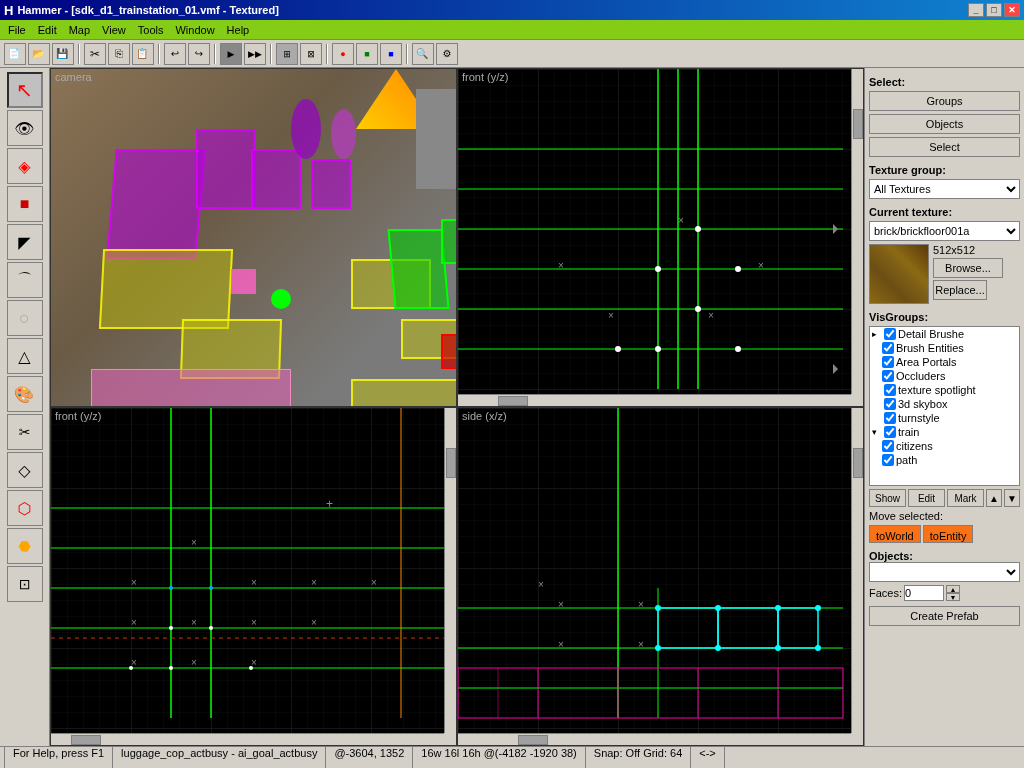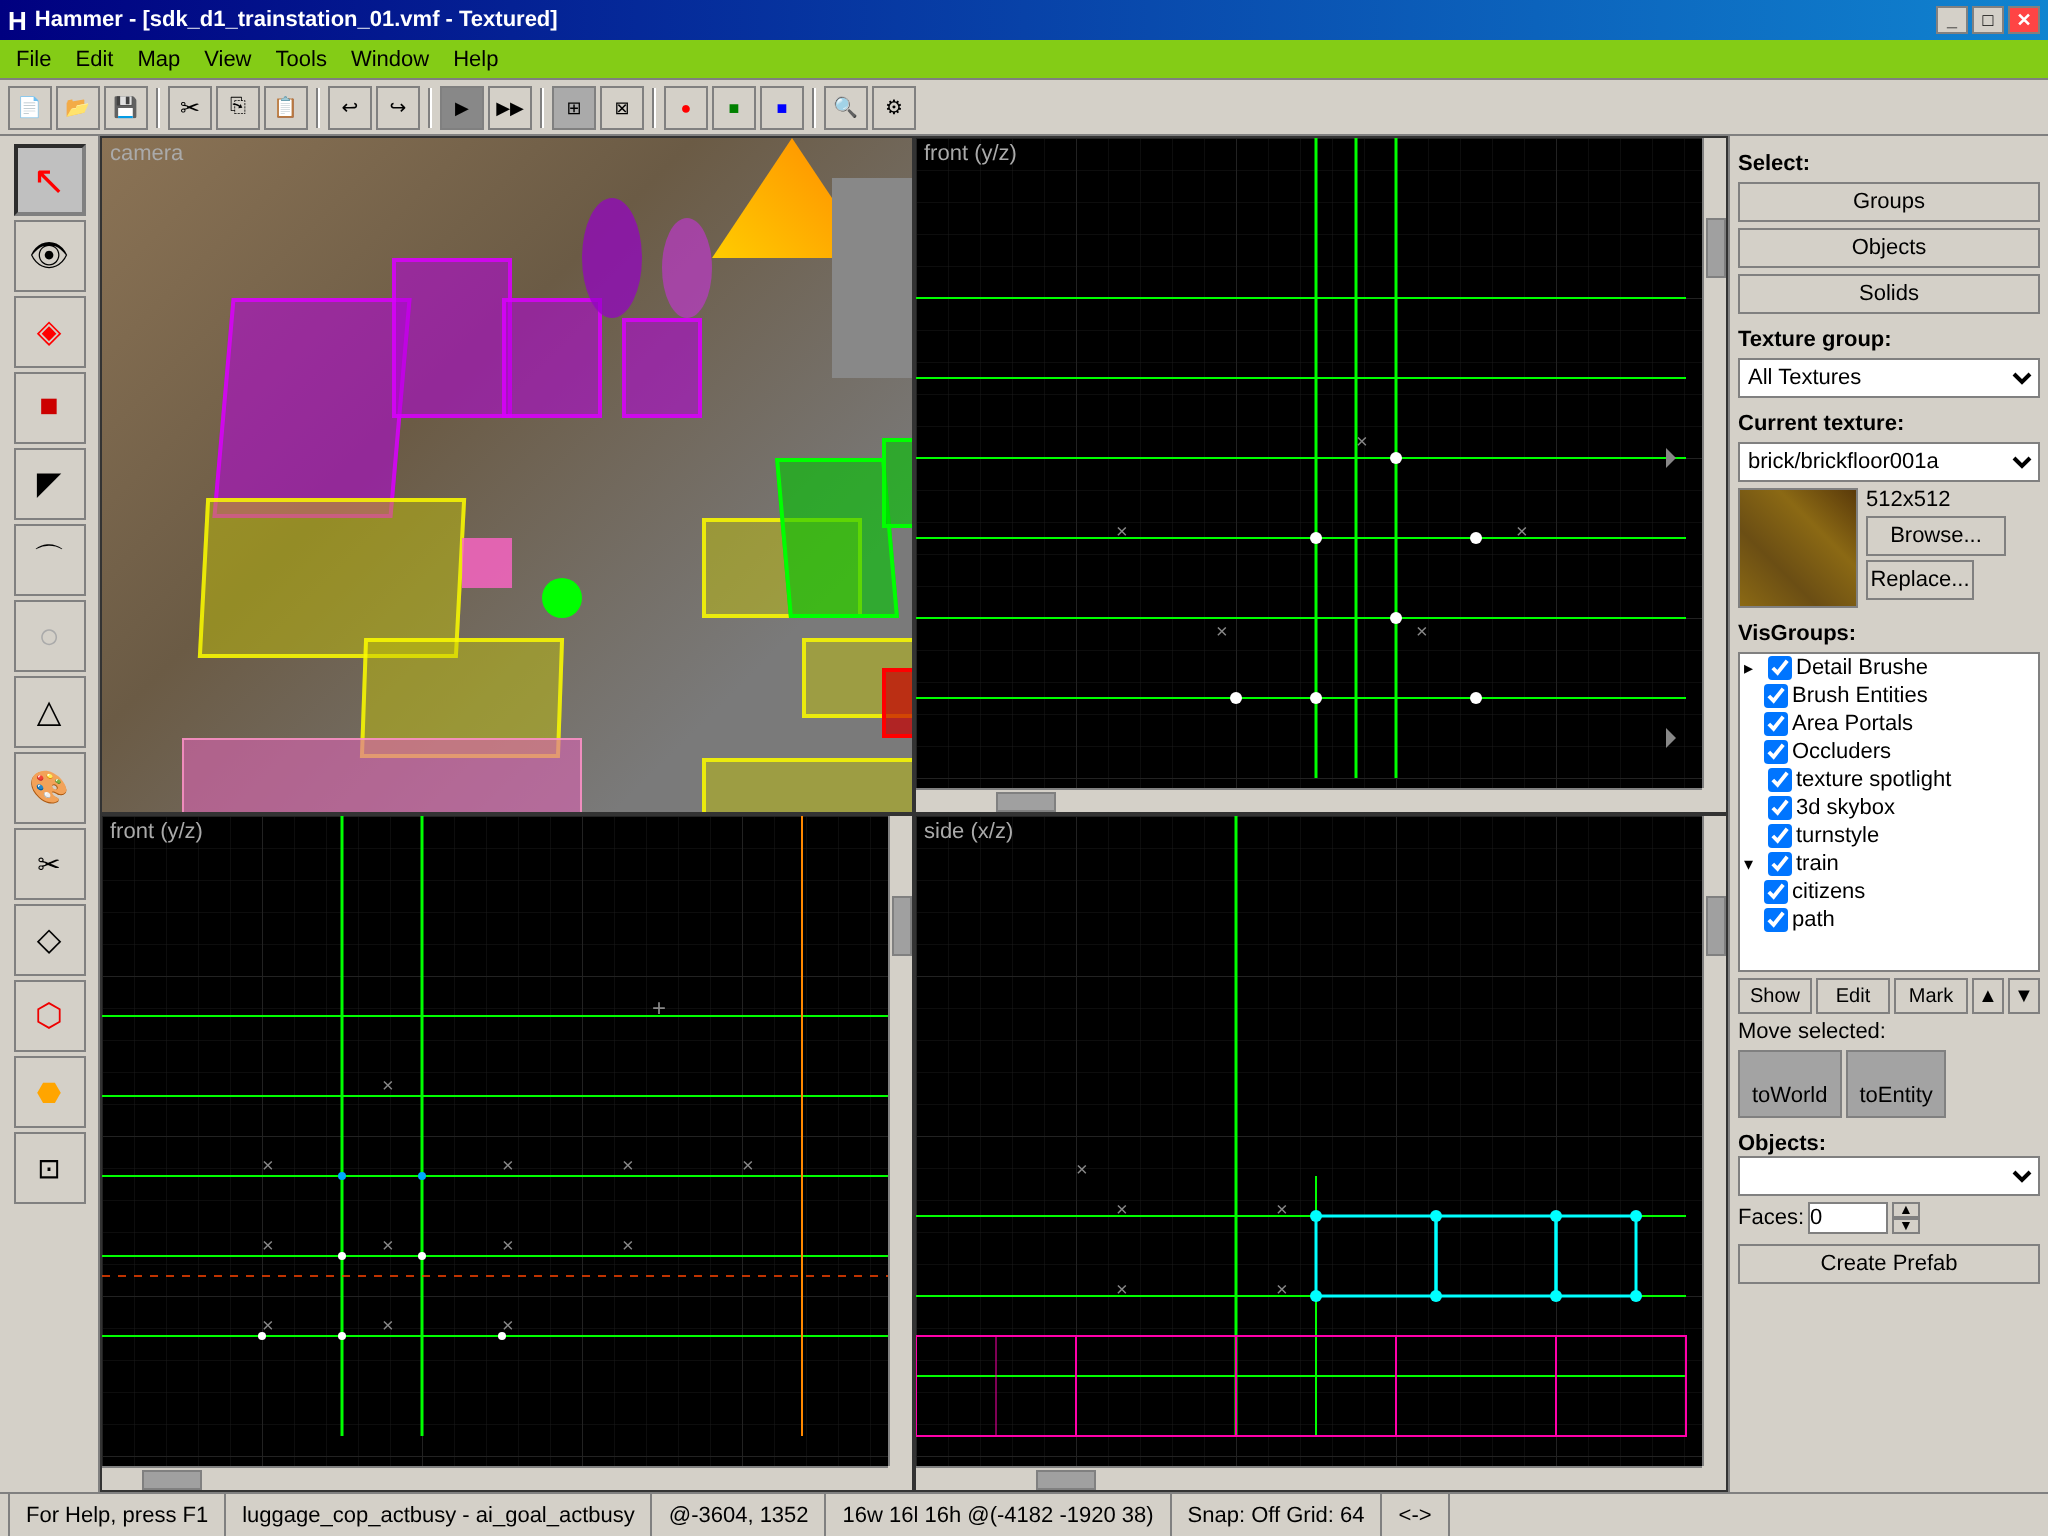--- a/index.html
+++ b/index.html
@@ -243,22 +243,22 @@
 
     
     .move-selected-row {
       display: flex;
       align-items: center;
       gap: 2px;
     }
     .move-label { font-size: 11px; }
     .move-btn {
       height: 18px;
-      padding: 16px 6px;
-      background: #a3a3a3;
+      padding: 4px 6px;
+      background: #f97316;
       border: 1px solid #808080;
       font-size: 11px;
       cursor: pointer;
     }
 
     
     .categories-section { margin-top: 2px; }
     .faces-row {
       display: flex;
       align-items: center;
@@ -293,21 +293,20 @@
       align-items: center;
       padding: 0 4px;
       gap: 0;
       font-size: 11px;
     }
     .status-section {
       padding: 0 8px;
       border-right: 1px solid #808080;
       height: 100%;
       display: flex;
-      align-items: center;
     }
     .status-section:first-child { border-left: 1px solid #808080; }
 
     
     .vp-scrollbar-h {
       position: absolute;
       bottom: 0; left: 0; right: 12px;
       height: 12px;
       background: #d4d0c8;
       border-top: 1px solid #808080;
@@ -671,21 +670,21 @@
       </div>
       <div class="scroll-corner"></div>
     </div>
   </div>
 
   <div id="rightpanel">
 
     <div class="panel-label">Select:</div>
     <button class="panel-btn">Groups</button>
     <button class="panel-btn">Objects</button>
-    <button class="panel-btn">Solids</button>
+    <button class="panel-btn">Select</button>
 
     <div class="panel-label">Texture group:</div>
     <div class="dropdown-row">
       <select class="panel-select">
         <option>All Textures</option>
       </select>
     </div>
 
     <div class="panel-label">Current texture:</div>
     <div class="dropdown-row">

